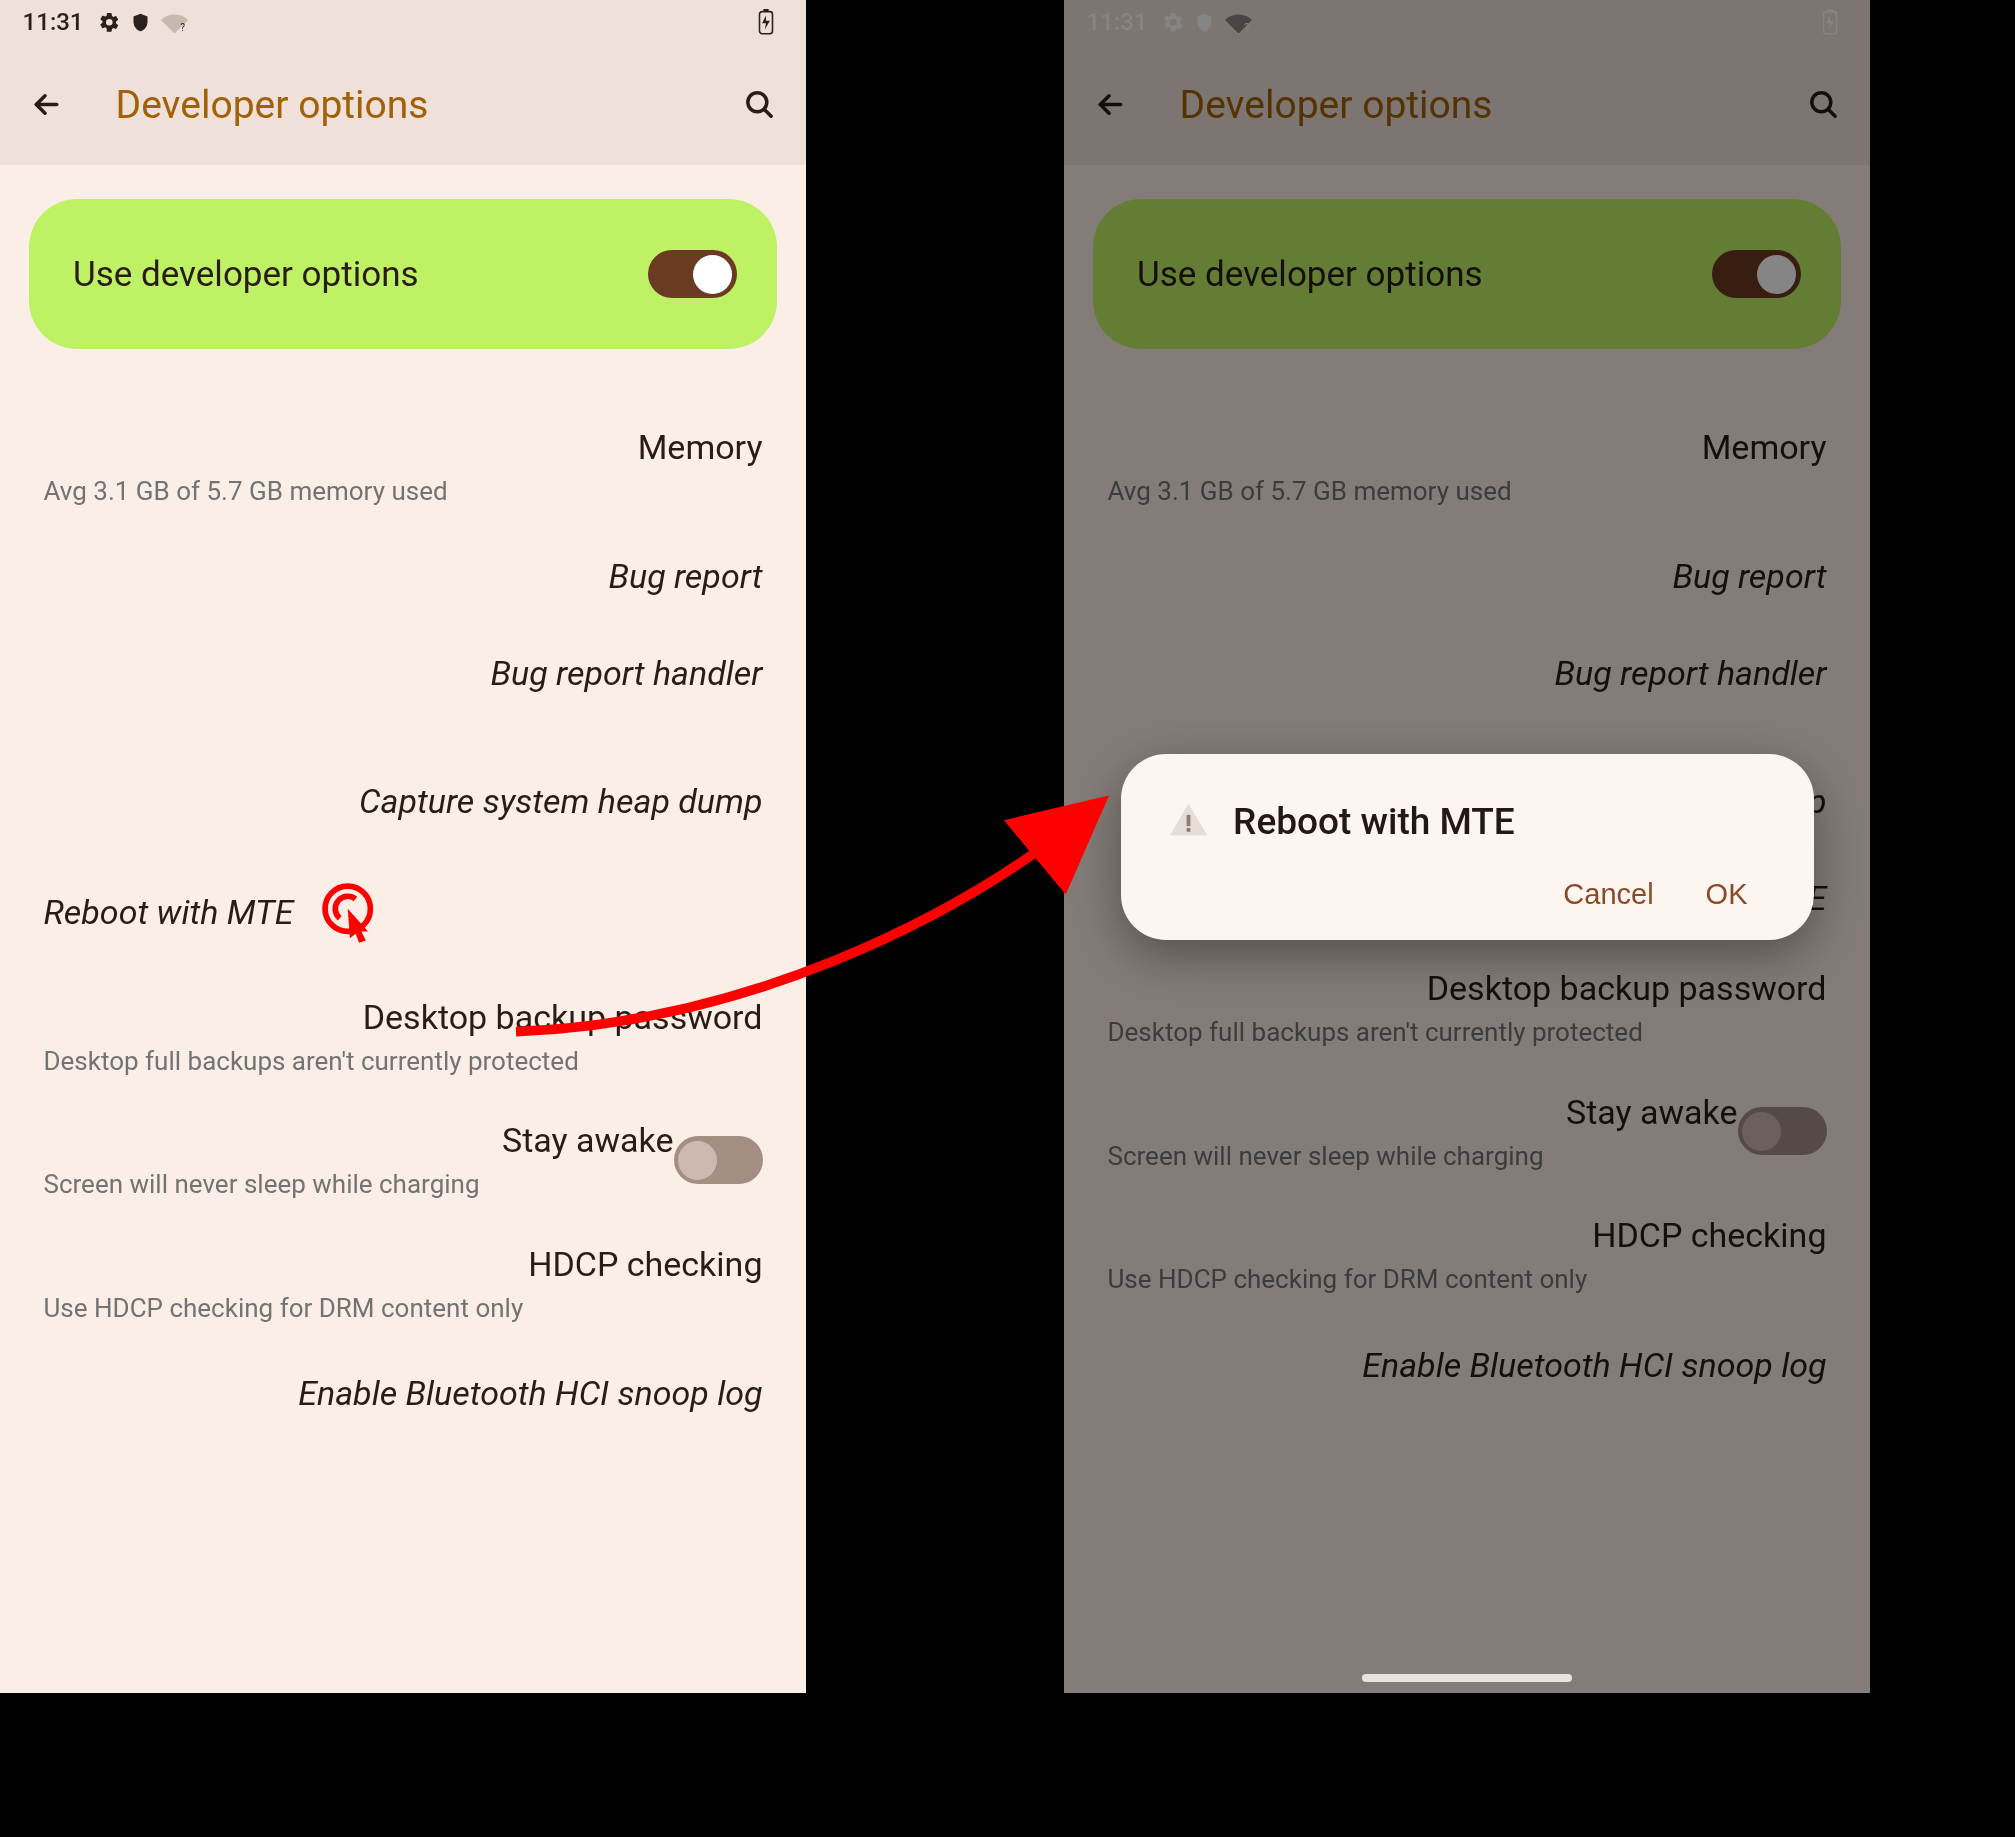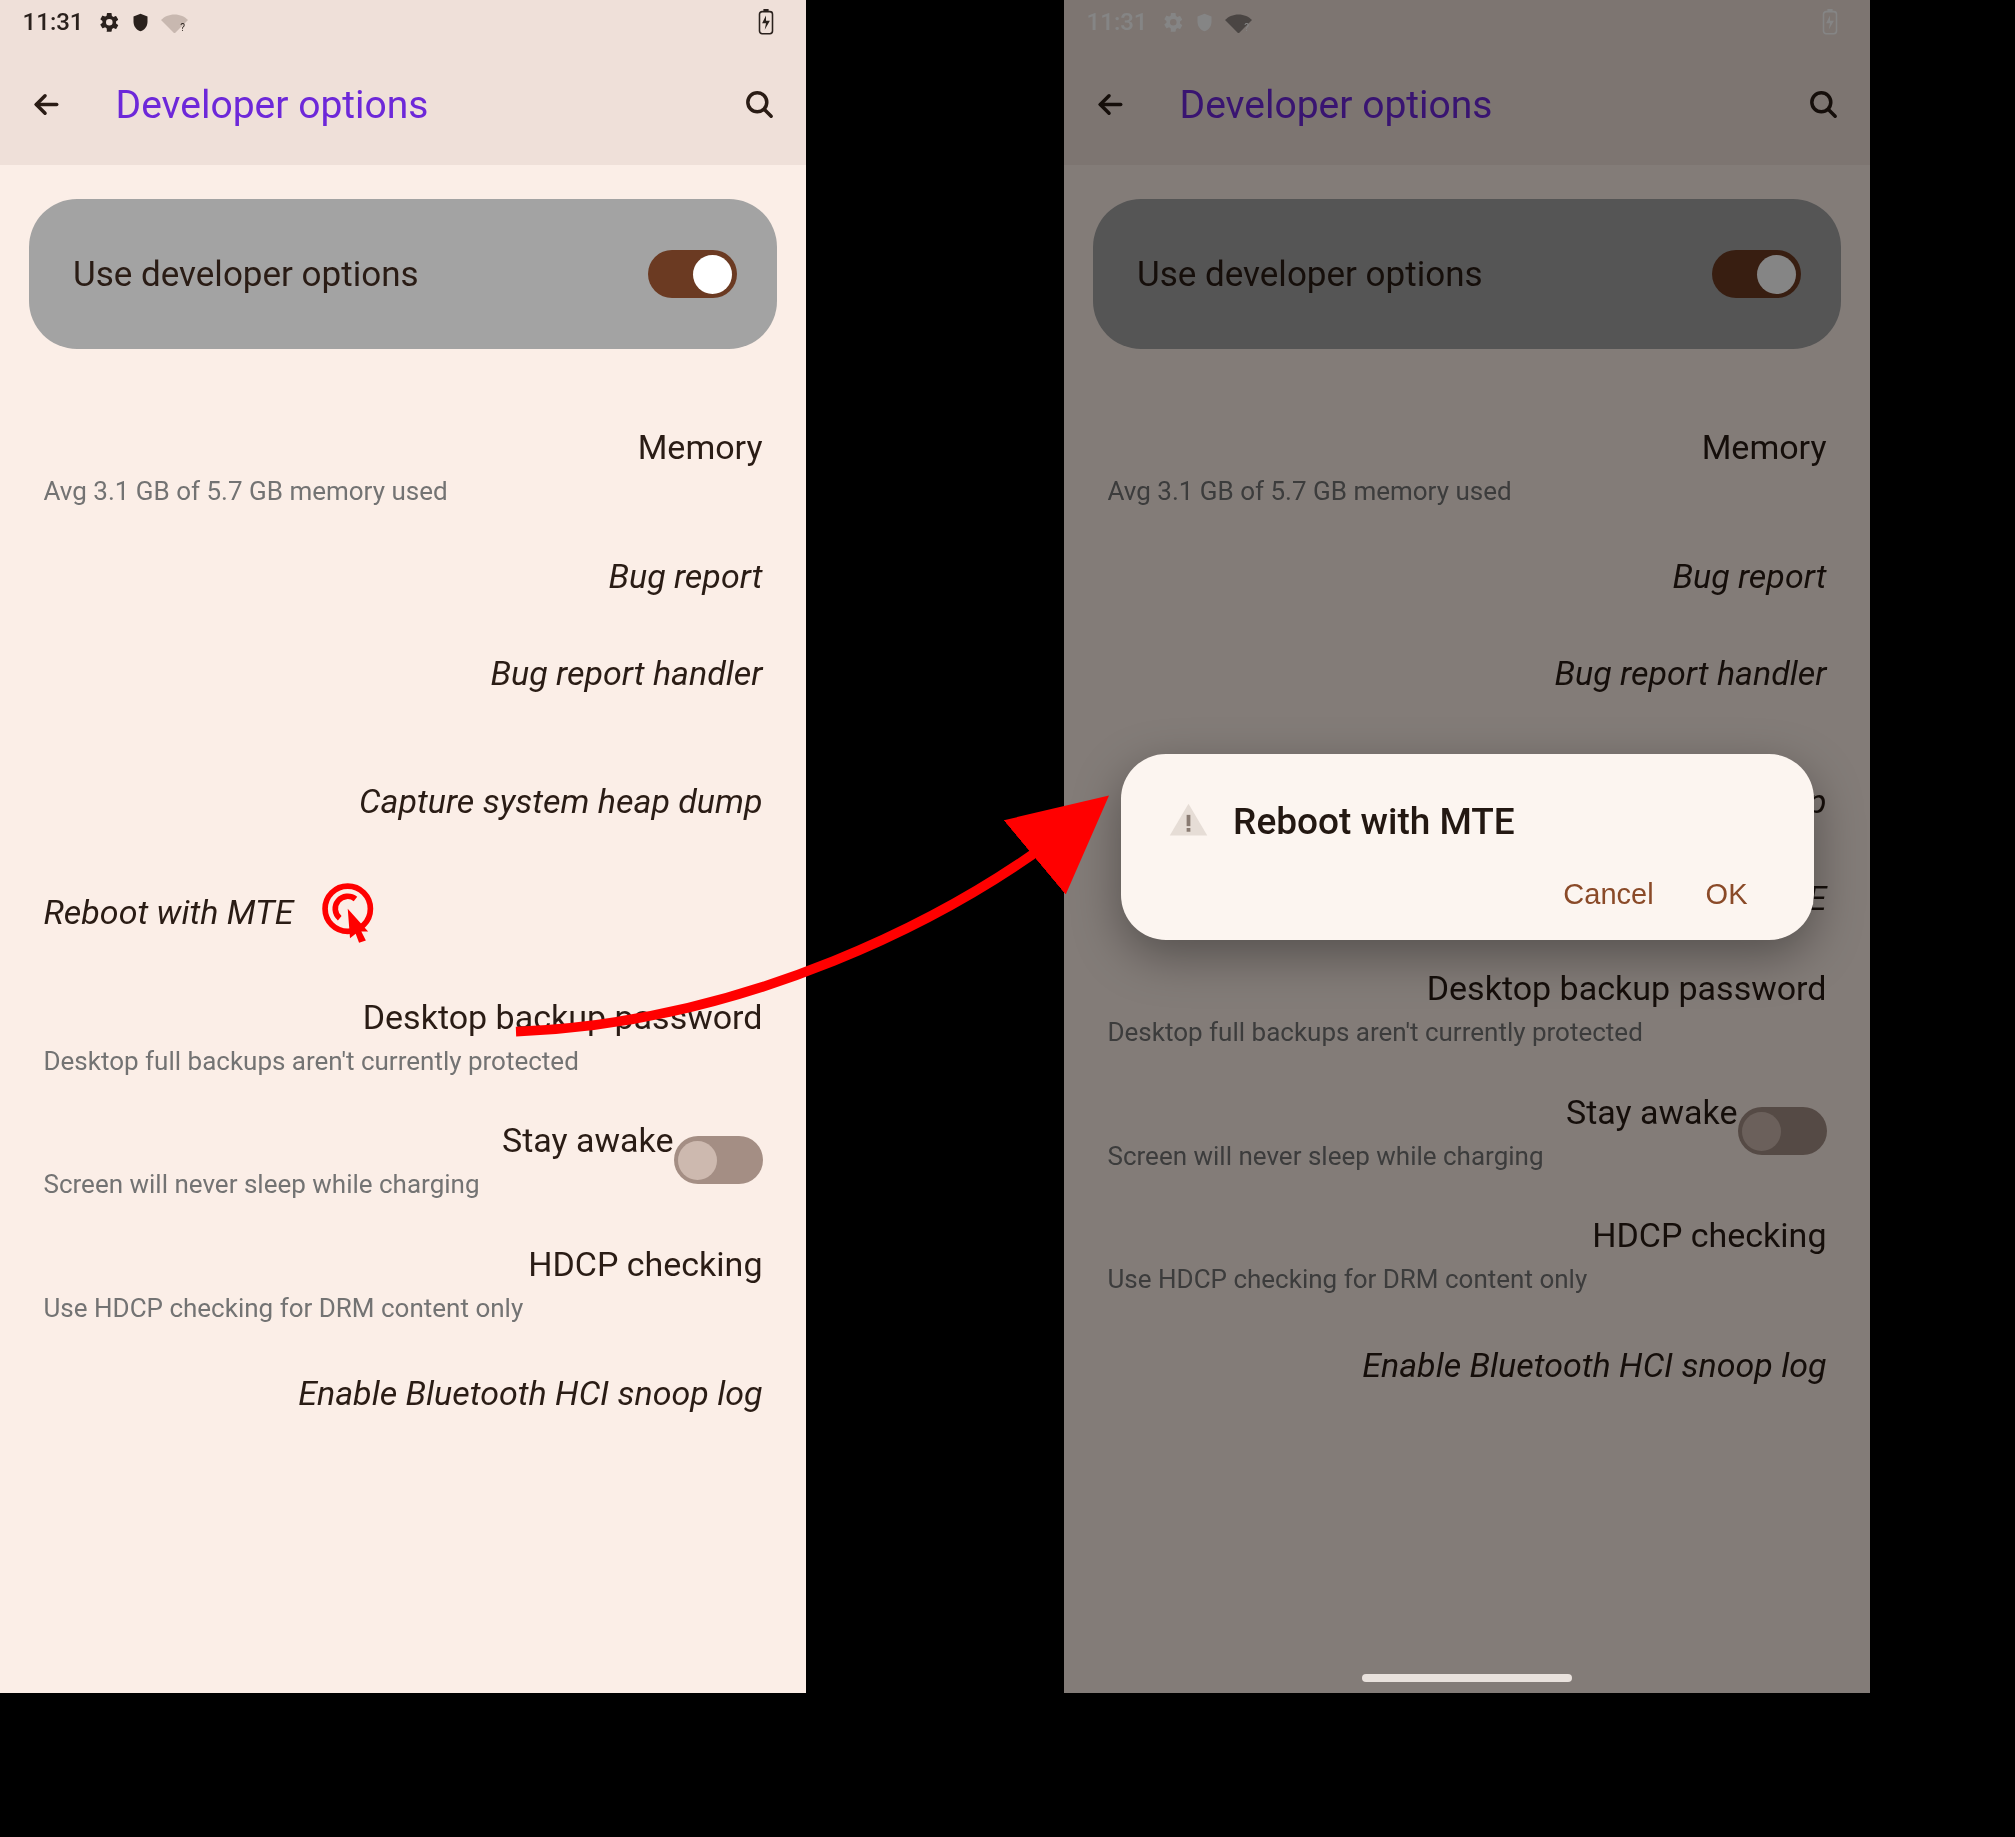--- a/index.html
+++ b/index.html
@@ -51,32 +51,32 @@
   .appbar {
     height: 121px;
     background: #efe0d9;
     display: flex;
     align-items: center;
     padding: 0 22.6px;
   }
   .appbar .back { width:48px; display:flex; justify-content:center; }
   .appbar .title {
     font-size: 39px;
-    color: #6d28d9;
+    color: #a16207;
     margin-left: 45px;
     flex: 1;
   }
   .appbar .search { width:48px; display:flex; justify-content:center; }
 
   
   .content {
     padding: 34px 29px 0 29px;
   }
   .master-toggle {
-    background: #a3a3a3;
+    background: #bef264;
     border-radius: 48px;
     height: 150px;
     display:flex;
     align-items:center;
     padding: 0 40px 0 44px;
     margin-bottom: 56px;
   }
   .master-toggle .label {
     font-size: 35px;
     color: #2a1c15;

